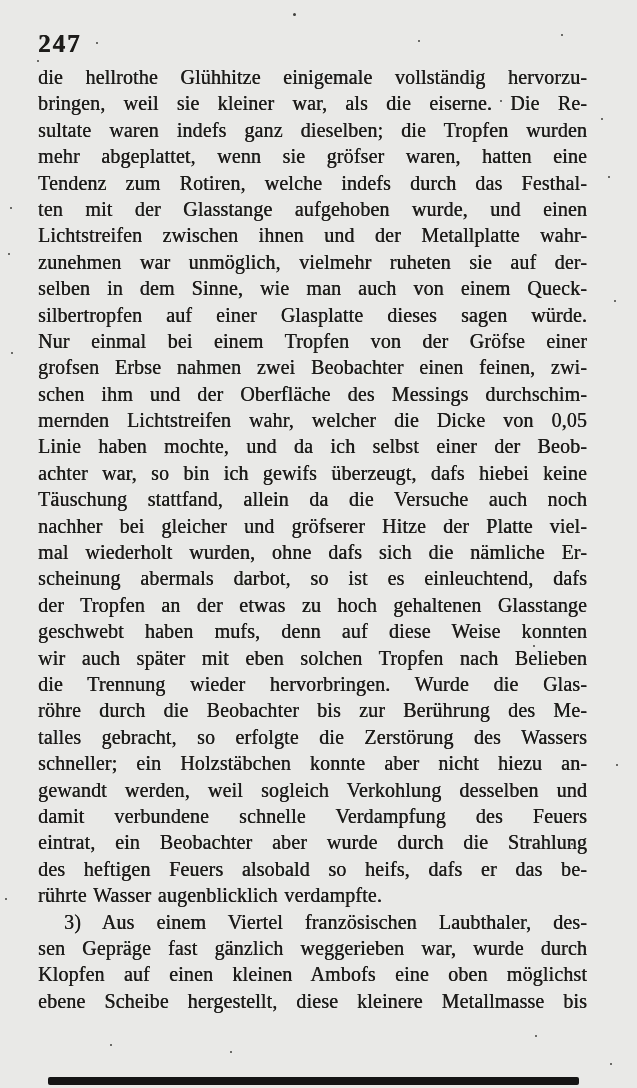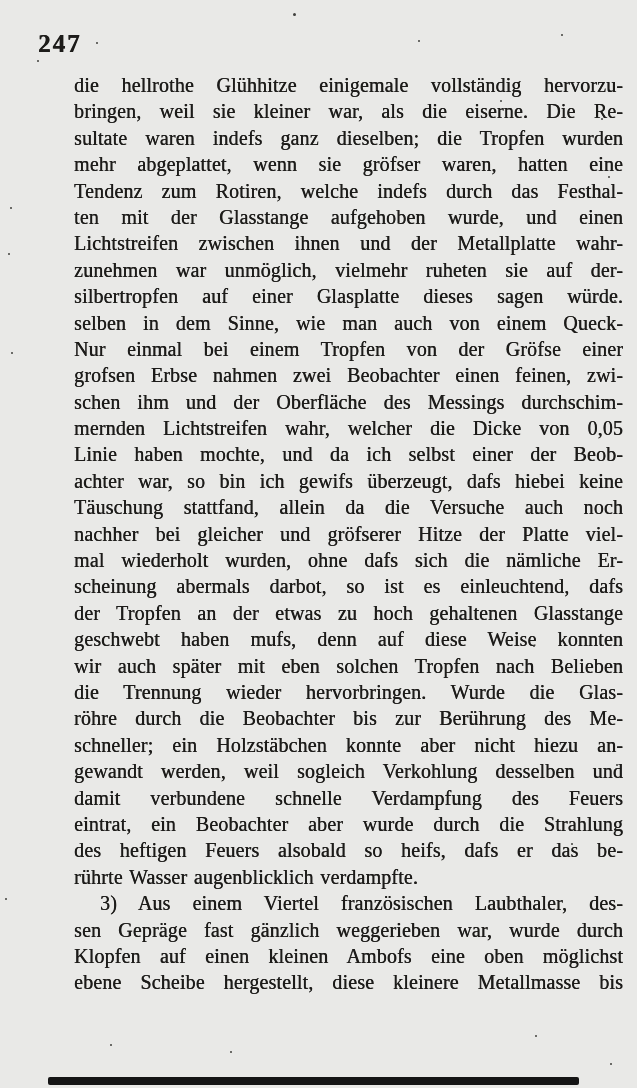--- a/index.html
+++ b/index.html
@@ -21,24 +21,23 @@
     left: 38px;
     width: 549px;
     text-align: left;
     font-size: 25px;
     font-weight: bold;
     letter-spacing: 2px;
     text-shadow: 0.4px 0 0 currentColor;
   }
   .text-block {
     position: absolute;
-    top: 72px;
+    top: 64px;
     left: 38px;
     width: 549px;
-    margin-left: 36px;
   }
   .line {
     font-size: 20px;
     line-height: 26.4px;
     height: 26.4px;
     overflow: hidden;
     text-align: justify;
     text-align-last: justify;
     word-spacing: 1.5px;
     letter-spacing: 0.15px;
@@ -77,37 +76,38 @@
 
   <div class="text-block" id="text-block">
       <div class="line">die hellrothe Glühhitze einigemale vollständig hervorzu-</div>
       <div class="line">bringen, weil sie kleiner war, als die eiserne. Die Re-</div>
       <div class="line">sultate waren indefs ganz dieselben; die Tropfen wurden</div>
       <div class="line">mehr abgeplattet, wenn sie gröfser waren, hatten eine</div>
       <div class="line">Tendenz zum Rotiren, welche indefs durch das Festhal-</div>
       <div class="line">ten mit der Glasstange aufgehoben wurde, und einen</div>
       <div class="line">Lichtstreifen zwischen ihnen und der Metallplatte wahr-</div>
       <div class="line">zunehmen war unmöglich, vielmehr ruheten sie auf der-</div>
+      <div class="line">selben in dem Sinne, wie man auch von einem Queck-</div>
       <div class="line">silbertropfen auf einer Glasplatte dieses sagen würde.</div>
-      <div class="line">selben in dem Sinne, wie man auch von einem Queck-</div>
       <div class="line">Nur einmal bei einem Tropfen von der Gröfse einer</div>
       <div class="line">grofsen Erbse nahmen zwei Beobachter einen feinen, zwi-</div>
       <div class="line">schen ihm und der Oberfläche des Messings durchschim-</div>
       <div class="line">mernden Lichtstreifen wahr, welcher die Dicke von 0,05</div>
       <div class="line">Linie haben mochte, und da ich selbst einer der Beob-</div>
       <div class="line">achter war, so bin ich gewifs überzeugt, dafs hiebei keine</div>
       <div class="line">Täuschung stattfand, allein da die Versuche auch noch</div>
       <div class="line">nachher bei gleicher und gröfserer Hitze der Platte viel-</div>
       <div class="line">mal wiederholt wurden, ohne dafs sich die nämliche Er-</div>
       <div class="line">scheinung abermals darbot, so ist es einleuchtend, dafs</div>
       <div class="line">der Tropfen an der etwas zu hoch gehaltenen Glasstange</div>
       <div class="line">geschwebt haben mufs, denn auf diese Weise konnten</div>
       <div class="line">wir auch später mit eben solchen Tropfen nach Belieben</div>
       <div class="line">die Trennung wieder hervorbringen. Wurde die Glas-</div>
       <div class="line">röhre durch die Beobachter bis zur Berührung des Me-</div>
+      <div class="line">talles gebracht, so erfolgte die Zerstörung des Wassers</div>
       <div class="line">schneller; ein Holzstäbchen konnte aber nicht hiezu an-</div>
       <div class="line">gewandt werden, weil sogleich Verkohlung desselben und</div>
       <div class="line">damit verbundene schnelle Verdampfung des Feuers</div>
       <div class="line">eintrat, ein Beobachter aber wurde durch die Strahlung</div>
       <div class="line">des heftigen Feuers alsobald so heifs, dafs er das be-</div>
       <div class="line short">rührte Wasser augenblicklich verdampfte.</div>
       <div class="line indent">3) Aus einem Viertel französischen Laubthaler, des-</div>
       <div class="line">sen Gepräge fast gänzlich weggerieben war, wurde durch</div>
       <div class="line">Klopfen auf einen kleinen Ambofs eine oben möglichst</div>
       <div class="line">ebene Scheibe hergestellt, diese kleinere Metallmasse bis</div>

